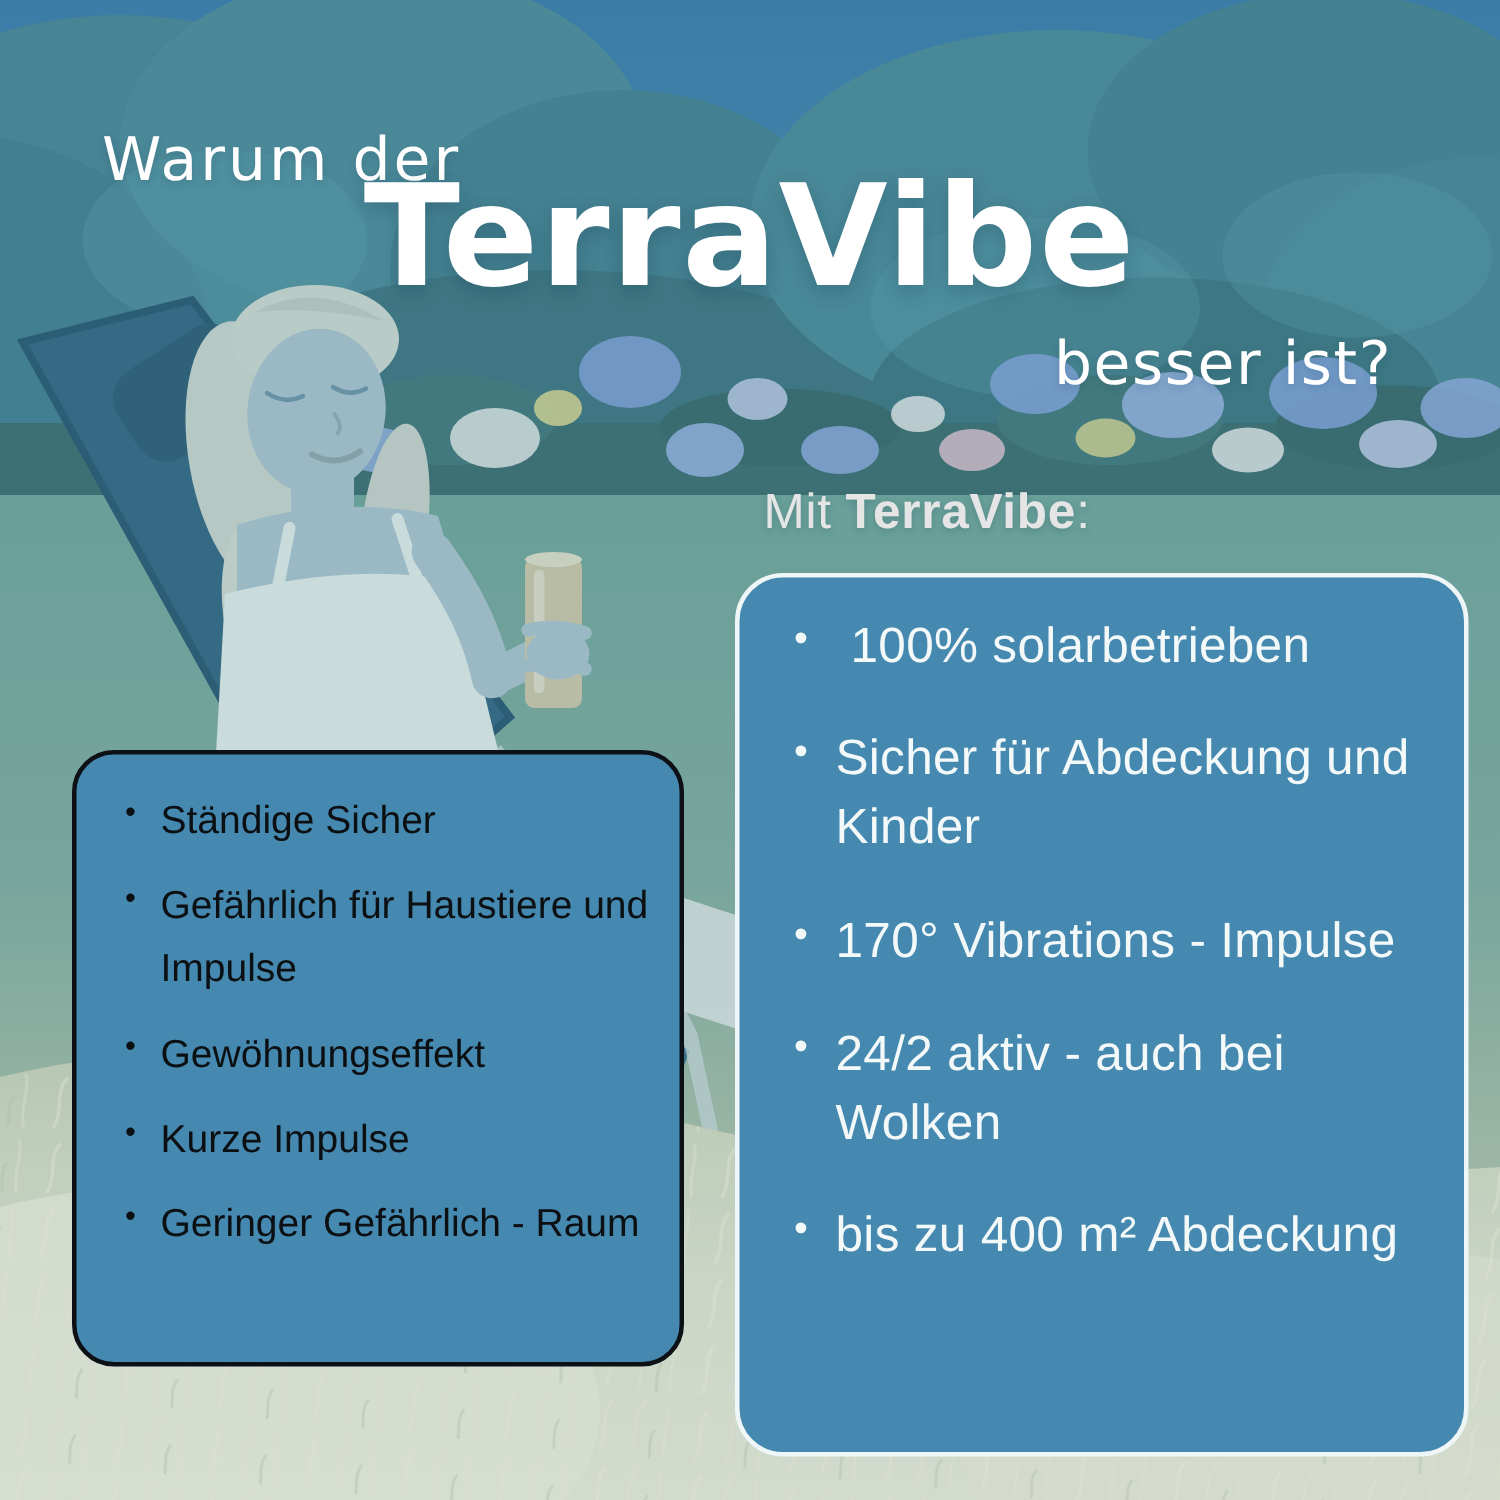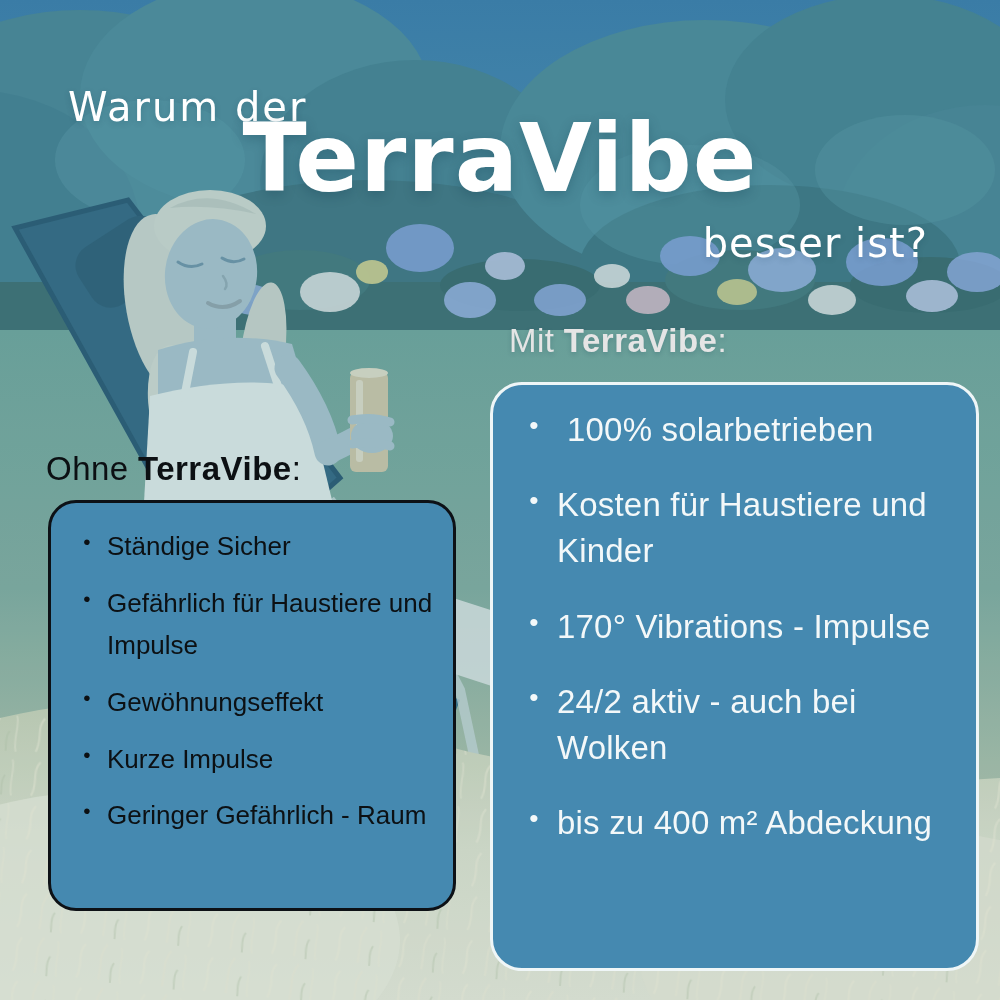--- a/index.html
+++ b/index.html
@@ -194,40 +194,37 @@
     <span class="pre">Mit</span><span class="brand">TerraVibe</span><span>:</span>
   </div>
   <div class="box box-right">
     <ul class="blist right-list">
       <li>
           <span class="dot">•</span>
           <span class="txt">100% solarbetrieben</span>
         </li>
       <li>
           <span class="dot">•</span>
-          <span class="txt">Kosten für Haustiere und Kinder</span>
+          <span class="txt">Sicher für Abdeckung und Kinder</span>
         </li>
       <li>
           <span class="dot">•</span>
           <span class="txt">170° Vibrations - Impulse</span>
         </li>
       <li>
           <span class="dot">•</span>
           <span class="txt">24/2 aktiv - auch bei Wolken</span>
         </li>
       <li>
           <span class="dot">•</span>
           <span class="txt">bis zu 400 m² Abdeckung</span>
         </li>
     </ul>
   </div>
 
-  <div class="hdr hdr-without">
-    <span class="pre">Ohne</span><span class="brand">TerraVibe</span><span>:</span>
-  </div>
   <div class="box box-left">
     <ul class="blist left-list">
       <li>
           <span class="dot">•</span>
           <span class="txt">Ständige Sicher</span>
         </li>
       <li>
           <span class="dot">•</span>
           <span class="txt">Gefährlich für Haustiere und Impulse</span>
         </li>

